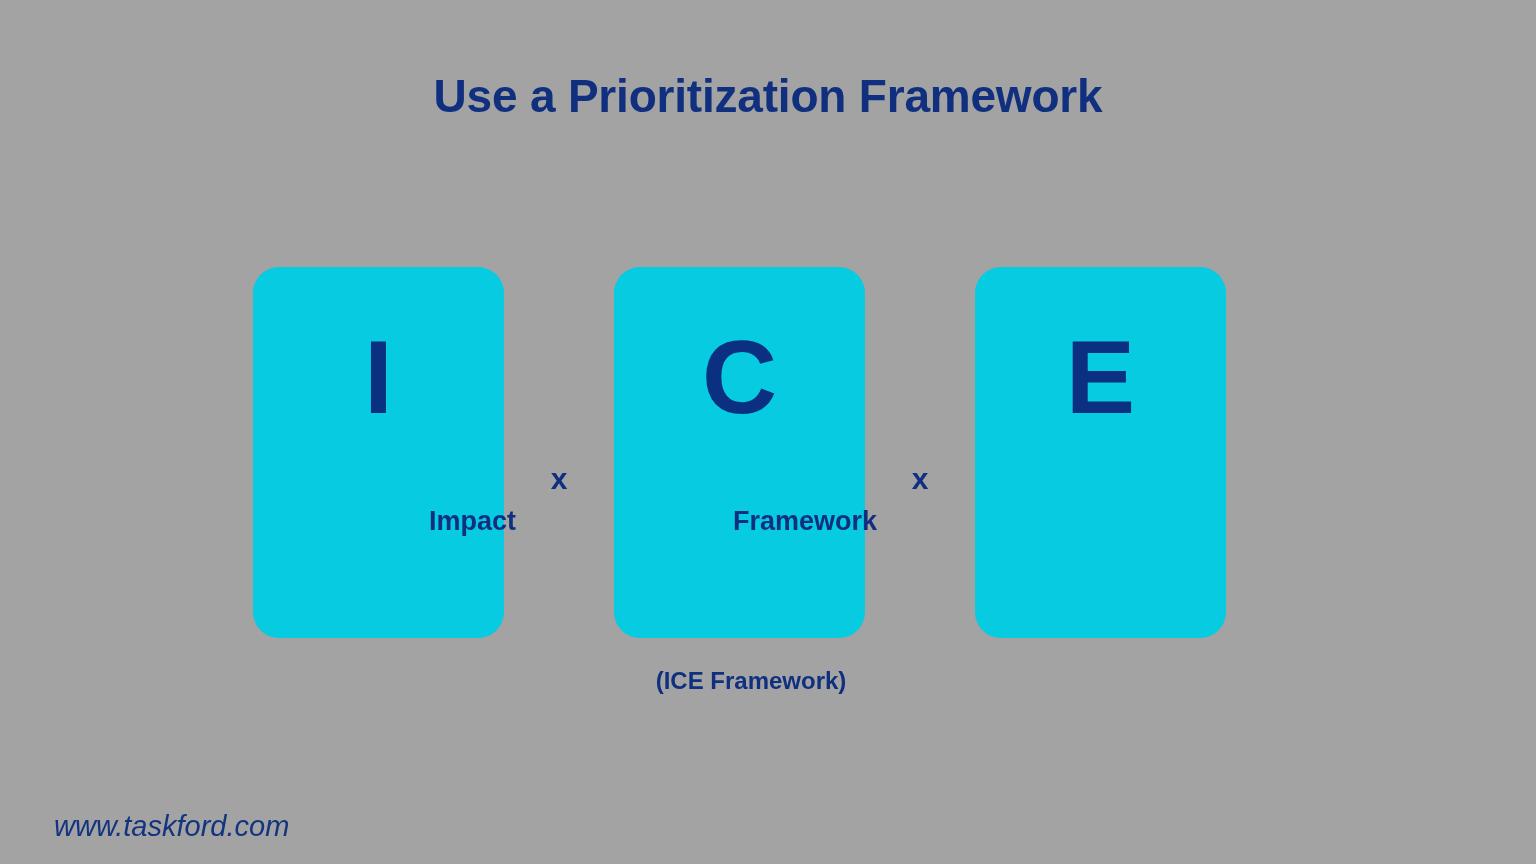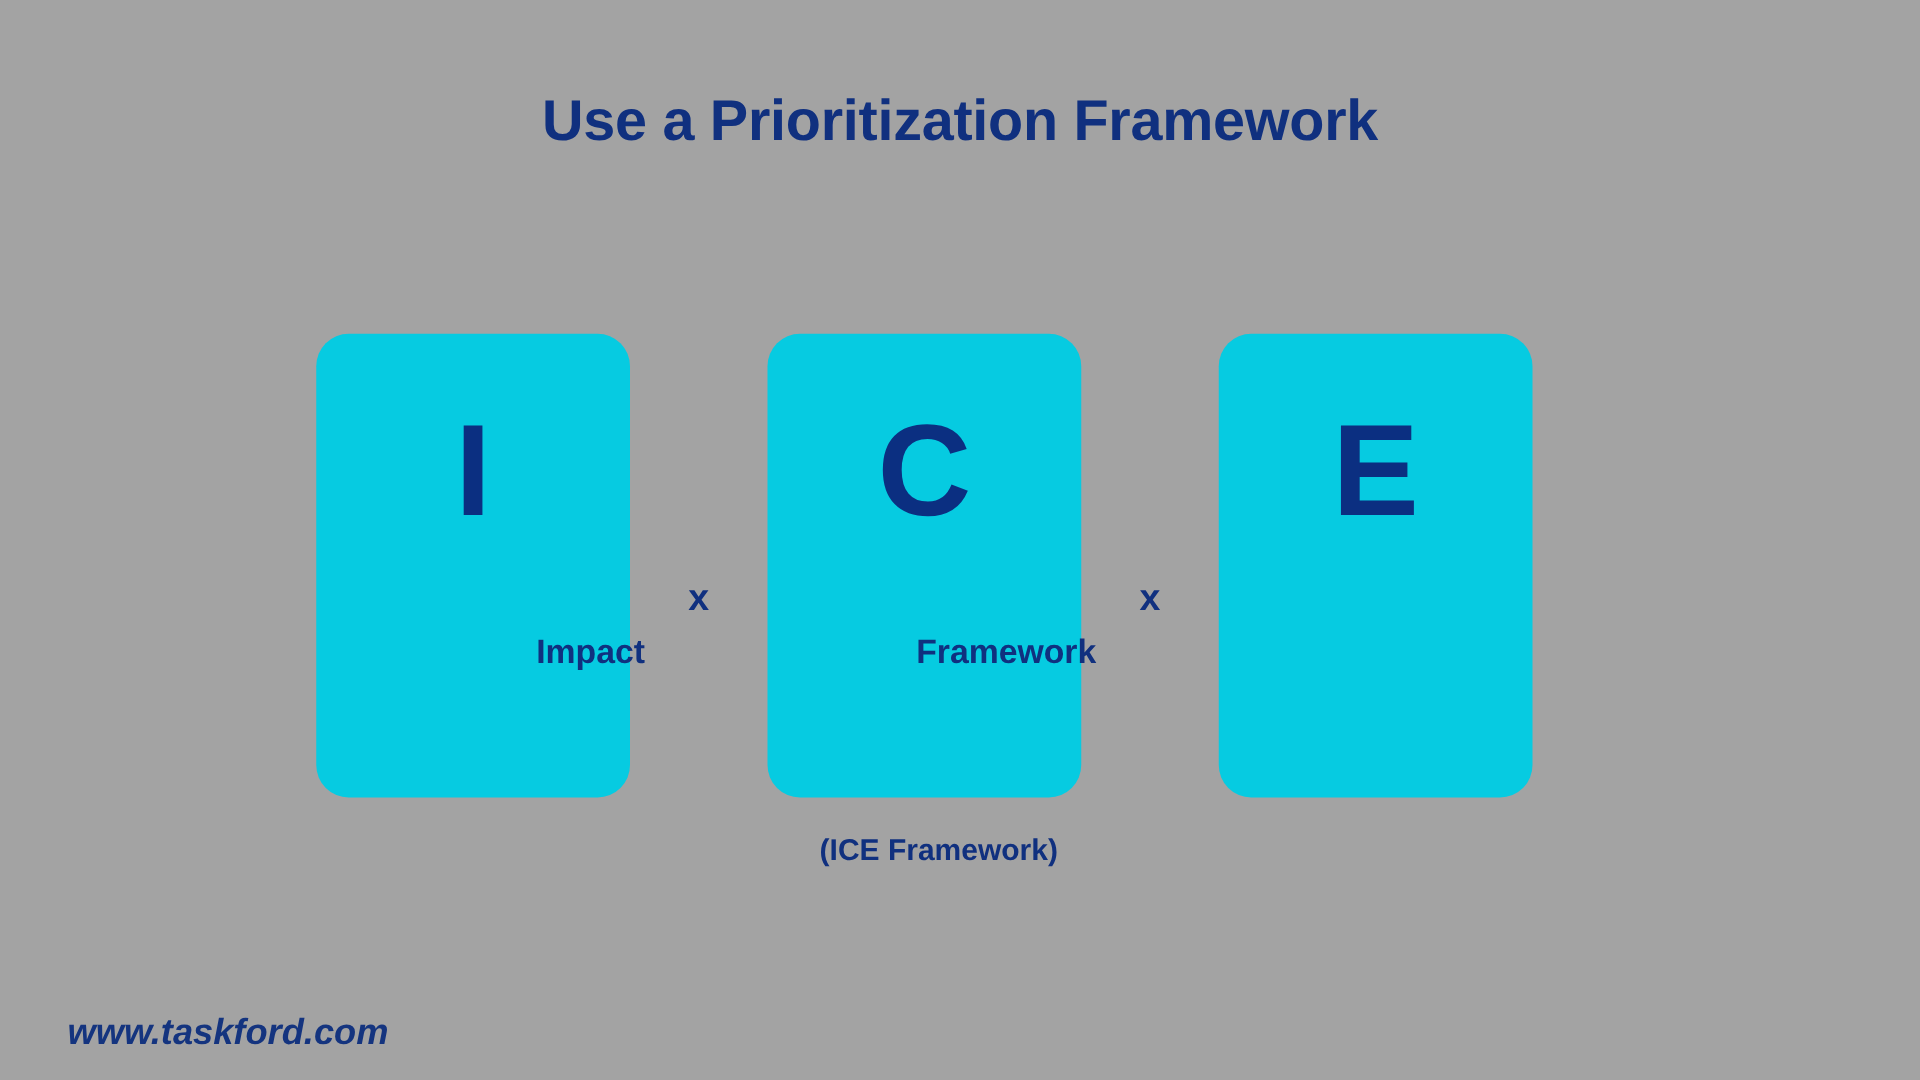--- a/index.html
+++ b/index.html
@@ -110,21 +110,21 @@
   }
 
   
   .footer-url {
     position: absolute;
     left: 54px;
     top: 807px;
     font-size: 29px;
     line-height: 38px;
     font-style: italic;
-    font-weight: bold;
+    font-weight: normal;
     color: #14347f;
     white-space: nowrap;
   }
 </style>
 </head>
 <body>
 
 <div class="slide">
 
   <div class="title">Use a Prioritization Framework</div>

